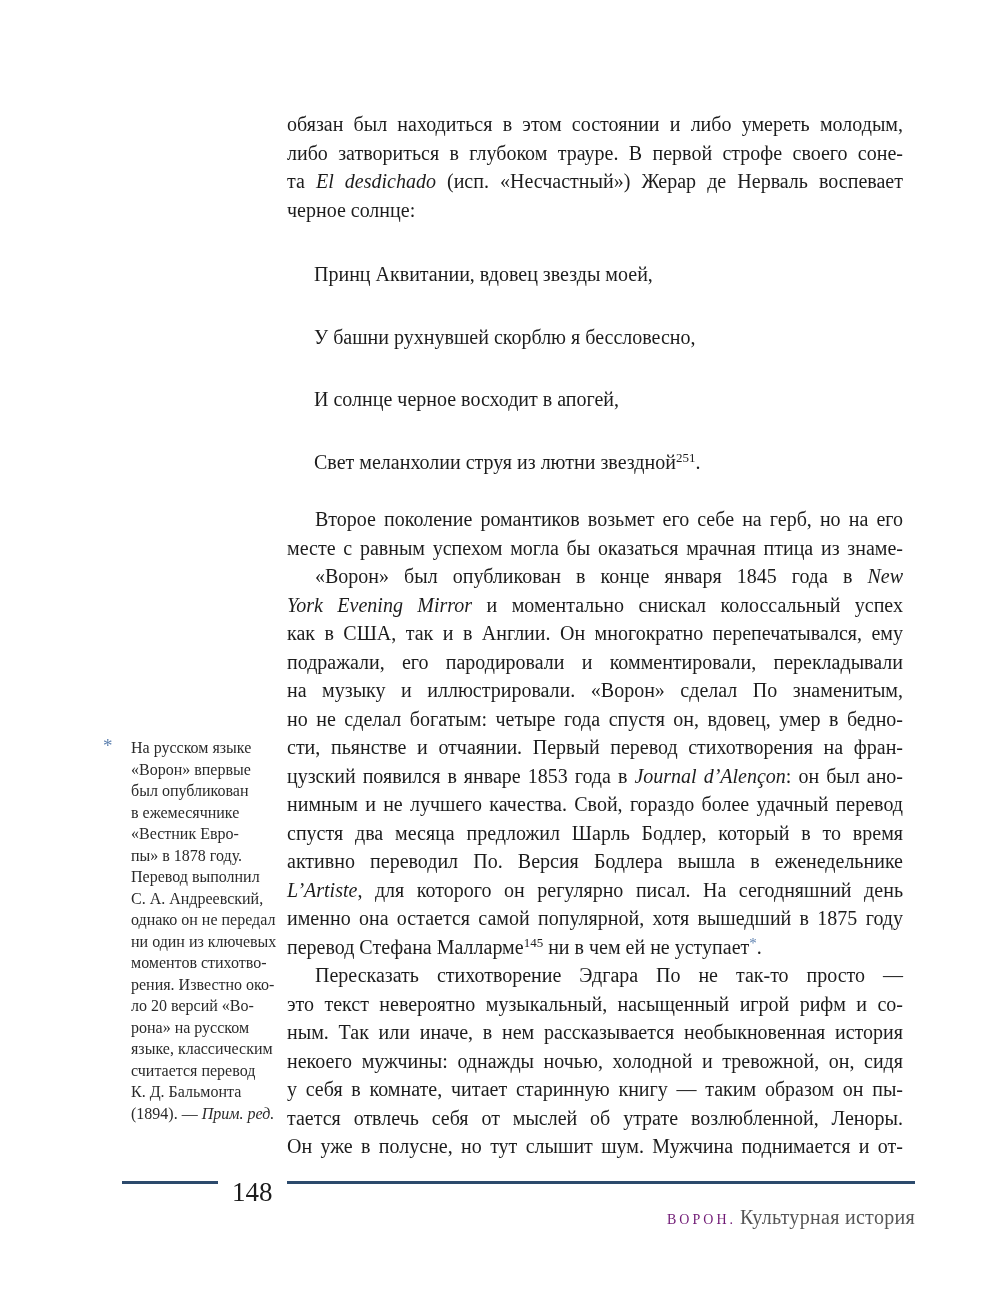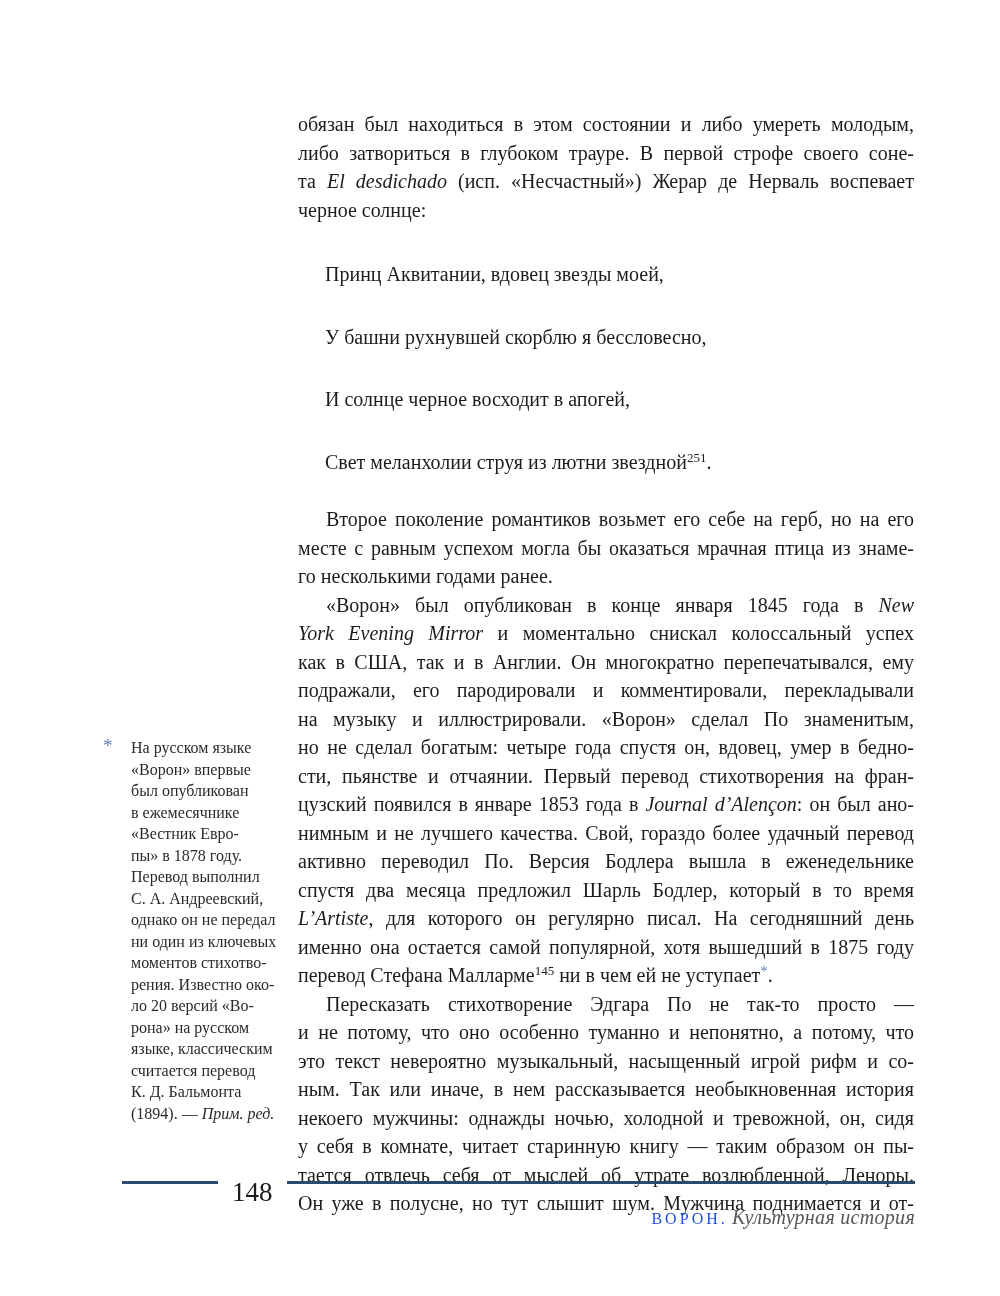--- a/index.html
+++ b/index.html
@@ -1,20 +1,20 @@
 <!DOCTYPE html>
 <html><head>
 <meta charset="utf-8">
 <style>
   html,body{margin:0;padding:0;}
   body{width:1000px;height:1296px;background:#ffffff;position:relative;
        font-family:"Liberation Serif", serif;color:#1c1c1c;overflow:hidden;}
 
   
-  .body-text{position:absolute;left:298px;top:110px;width:616px;font-size:20px;}
+  .body-text{position:absolute;left:287px;top:110px;width:616px;font-size:20px;}
   .para{margin:0;}
   .line{display:block;height:28.5px;line-height:28.5px;text-align:justify;
         text-align-last:justify;}
   .line.unjust{text-align-last:left;}
   .line.indent{text-indent:28px;}
   .it{font-style:italic;}
   .sup{font-size:13px;line-height:0;position:relative;top:-7px;}
   .ast{color:#5f82b0;font-size:15px;top:-6px;}
 
   
@@ -32,22 +32,22 @@
   
   .pagination-row{position:absolute;left:122px;right:85px;top:1181px;height:32px;
                   display:flex;align-items:flex-start;}
   .rule{height:3px;background:#2c4a6c;}
   .rule-short{width:96px;}
   .rule-long{flex:1;}
   .page-number{font-size:27px;color:#1c1c1c;padding:0 14px;line-height:1;
                position:relative;top:-2px;}
   .running-footer{position:absolute;right:85px;top:1206px;text-align:right;
                   white-space:nowrap;}
-  .running-title{font-size:16px;color:#1d4ed8;letter-spacing:3px;}
-  .running-subtitle{font-size:20px;color:#565656;letter-spacing:0.3px;font-style:italic;}
+  .running-title{font-size:14px;color:#701a75;letter-spacing:3px;}
+  .running-subtitle{font-size:20px;color:#565656;letter-spacing:0.3px;}
 </style>
 </head>
 <body>
 
 <div class="margin-note">
   <span class="marker">*</span>
   <div class="note-body" id="margin-note-text">
       <div class="mline">На русском языке</div>
       <div class="mline">«Ворон» впервые</div>
       <div class="mline">был опубликован</div>
@@ -78,41 +78,39 @@
     </div>
     <div class="verse">
       <div class="line">Принц Аквитании, вдовец звезды моей,</div>
       <div class="line">У башни рухнувшей скорблю я бессловесно,</div>
       <div class="line">И солнце черное восходит в апогей,</div>
       <div class="line">Свет меланхолии струя из лютни звездной<span class="sup">251</span>.</div>
     </div>
     <div class="para">
       <div class="line indent">Второе поколение романтиков возьмет его себе на герб, но на его</div>
       <div class="line">месте с равным успехом могла бы оказаться мрачная птица из знаме-</div>
-      <div class="line unjust">го несколькими годами ранее.</div>
     </div>
     <div class="para">
       <div class="line indent">«Ворон» был опубликован в конце января 1845 года в <span class="it">New</span></div>
       <div class="line"><span class="it">York Evening Mirror</span> и моментально снискал колоссальный успех</div>
       <div class="line">как в США, так и в Англии. Он многократно перепечатывался, ему</div>
       <div class="line">подражали, его пародировали и комментировали, перекладывали</div>
       <div class="line">на музыку и иллюстрировали. «Ворон» сделал По знаменитым,</div>
       <div class="line">но не сделал богатым: четыре года спустя он, вдовец, умер в бедно-</div>
       <div class="line">сти, пьянстве и отчаянии. Первый перевод стихотворения на фран-</div>
       <div class="line">цузский появился в январе 1853 года в <span class="it">Journal d’Alençon</span>: он был ано-</div>
       <div class="line">нимным и не лучшего качества. Свой, гораздо более удачный перевод</div>
+      <div class="line">спустя два месяца предложил Шарль Бодлер, который в то время</div>
       <div class="line">активно переводил По. Версия Бодлера вышла в еженедельнике</div>
-      <div class="line">спустя два месяца предложил Шарль Бодлер, который в то время</div>
       <div class="line"><span class="it">L’Artiste</span>, для которого он регулярно писал. На сегодняшний день</div>
       <div class="line">именно она остается самой популярной, хотя вышедший в 1875 году</div>
       <div class="line unjust">перевод Стефана Малларме<span class="sup">145</span> ни в чем ей не уступает<span class="sup ast">*</span>.</div>
     </div>
     <div class="para">
       <div class="line indent">Пересказать стихотворение Эдгара По не так-то просто —</div>
-      <div class="line">и не потому, что оно особенно туманно и непонятно, а потому, что</div>
       <div class="line">это текст невероятно музыкальный, насыщенный игрой рифм и со-</div>
       <div class="line">ным. Так или иначе, в нем рассказывается необыкновенная история</div>
       <div class="line">некоего мужчины: однажды ночью, холодной и тревожной, он, сидя</div>
       <div class="line">у себя в комнате, читает старинную книгу — таким образом он пы-</div>
       <div class="line">тается отвлечь себя от мыслей об утрате возлюбленной, Леноры.</div>
       <div class="line">Он уже в полусне, но тут слышит шум. Мужчина поднимается и от-</div>
     </div>
   </div>
 
 <div class="pagination-row">

